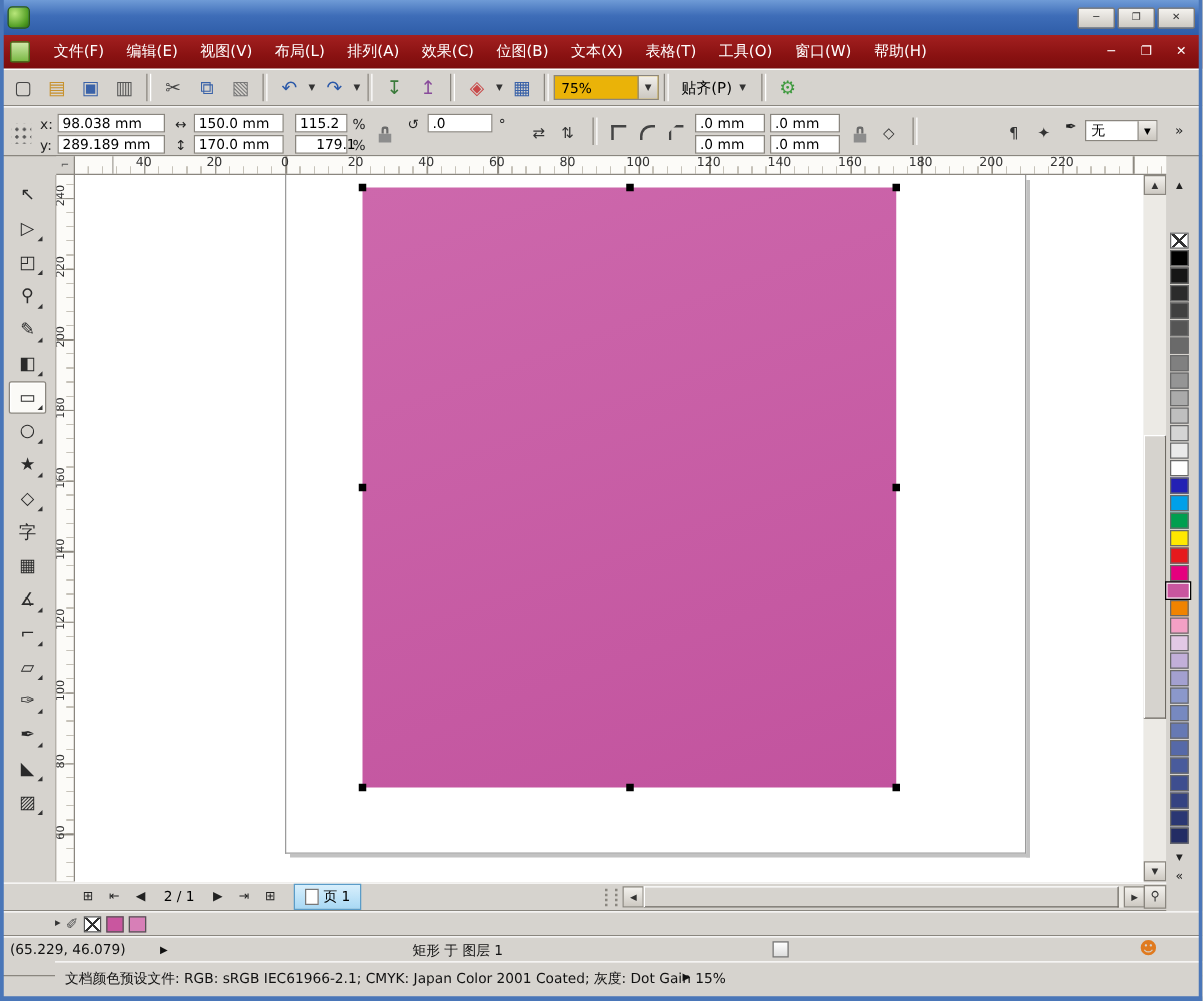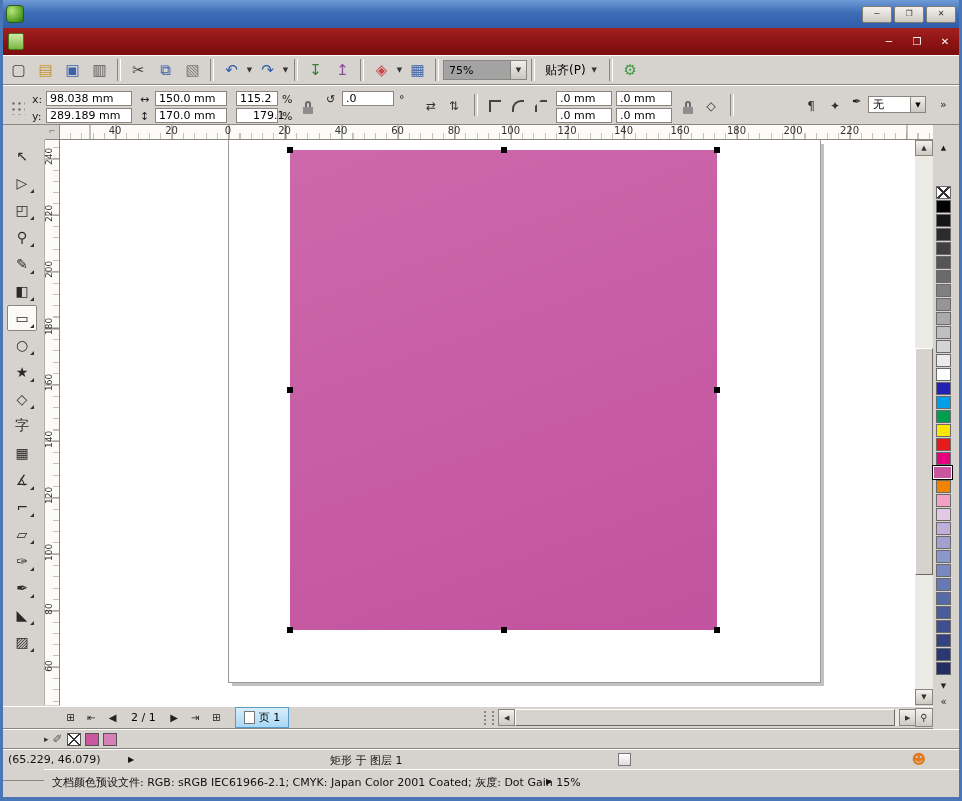--- a/index.html
+++ b/index.html
@@ -34,21 +34,21 @@
 
   
   .graybar{background:#d6d3ce;border-top:1px solid #ffffff;border-bottom:1px solid #8a867f;box-sizing:border-box;}
 
   
   .toolbar{left:0;top:55px;width:962px;height:30px;display:flex;align-items:center;padding:0 5px;}
   .tbtn{width:25px;height:24px;display:flex;align-items:center;justify-content:center;
     font-size:15px;position:relative;border:1px solid transparent;border-radius:2px;}
   .drop{width:9px;height:24px;font-size:7px;color:#333;display:flex;align-items:center;justify-content:center;}
   .vsep{width:2px;height:22px;border-left:1px solid #8a867f;border-right:1px solid #ffffff;margin:0 4px;}
-  .combo{height:20px;background:#a3a3a3;border:1px solid #8a867f;display:flex;align-items:center;box-sizing:border-box;}
+  .combo{height:20px;background:#eab308;border:1px solid #8a867f;display:flex;align-items:center;box-sizing:border-box;}
   .combo .val{padding:0 5px;font-size:11px;flex:1;}
   .combo .cbtn{width:15px;height:100%;background:linear-gradient(#f1efeb,#cbc7c0);
     border-left:1px solid #8a867f;font-size:7px;display:flex;align-items:center;justify-content:center;color:#333;}
   .flatdrop{display:flex;align-items:center;gap:4px;padding:2px 6px;font-size:12px;}
 
   
   .propbar{left:0;top:85px;width:962px;height:40px;}
   .pb-label{position:absolute;font-size:11px;color:#222;}
   .field{position:absolute;height:15px;background:#fff;border:1px solid #8a867f;
     font-size:11px;display:flex;align-items:center;padding:0 3px;box-sizing:border-box;}
@@ -162,20 +162,34 @@
     <div class="app-icon"></div>
     <div class="win-btns">
       <div class="win-btn">─</div>
       <div class="win-btn">❐</div>
       <div class="win-btn">✕</div>
     </div>
   </div>
 
   <div class="abs menubar">
     <div class="doc-icon"></div>
+    <div id="menu-items">
+        <div class="menu-item">文件(F)</div>
+        <div class="menu-item">编辑(E)</div>
+        <div class="menu-item">视图(V)</div>
+        <div class="menu-item">布局(L)</div>
+        <div class="menu-item">排列(A)</div>
+        <div class="menu-item">效果(C)</div>
+        <div class="menu-item">位图(B)</div>
+        <div class="menu-item">文本(X)</div>
+        <div class="menu-item">表格(T)</div>
+        <div class="menu-item">工具(O)</div>
+        <div class="menu-item">窗口(W)</div>
+        <div class="menu-item">帮助(H)</div>
+      </div>
     <div class="mdi-btns">
       <div class="mdi-btn">─</div>
       <div class="mdi-btn">❐</div>
       <div class="mdi-btn">✕</div>
     </div>
   </div>
 
   <div class="abs toolbar graybar" id="toolbar-items">
       <div class="tbtn" style="color: rgb(68, 68, 68);">▢</div>
       <div class="tbtn" style="color: rgb(200, 146, 46);">▤</div>

